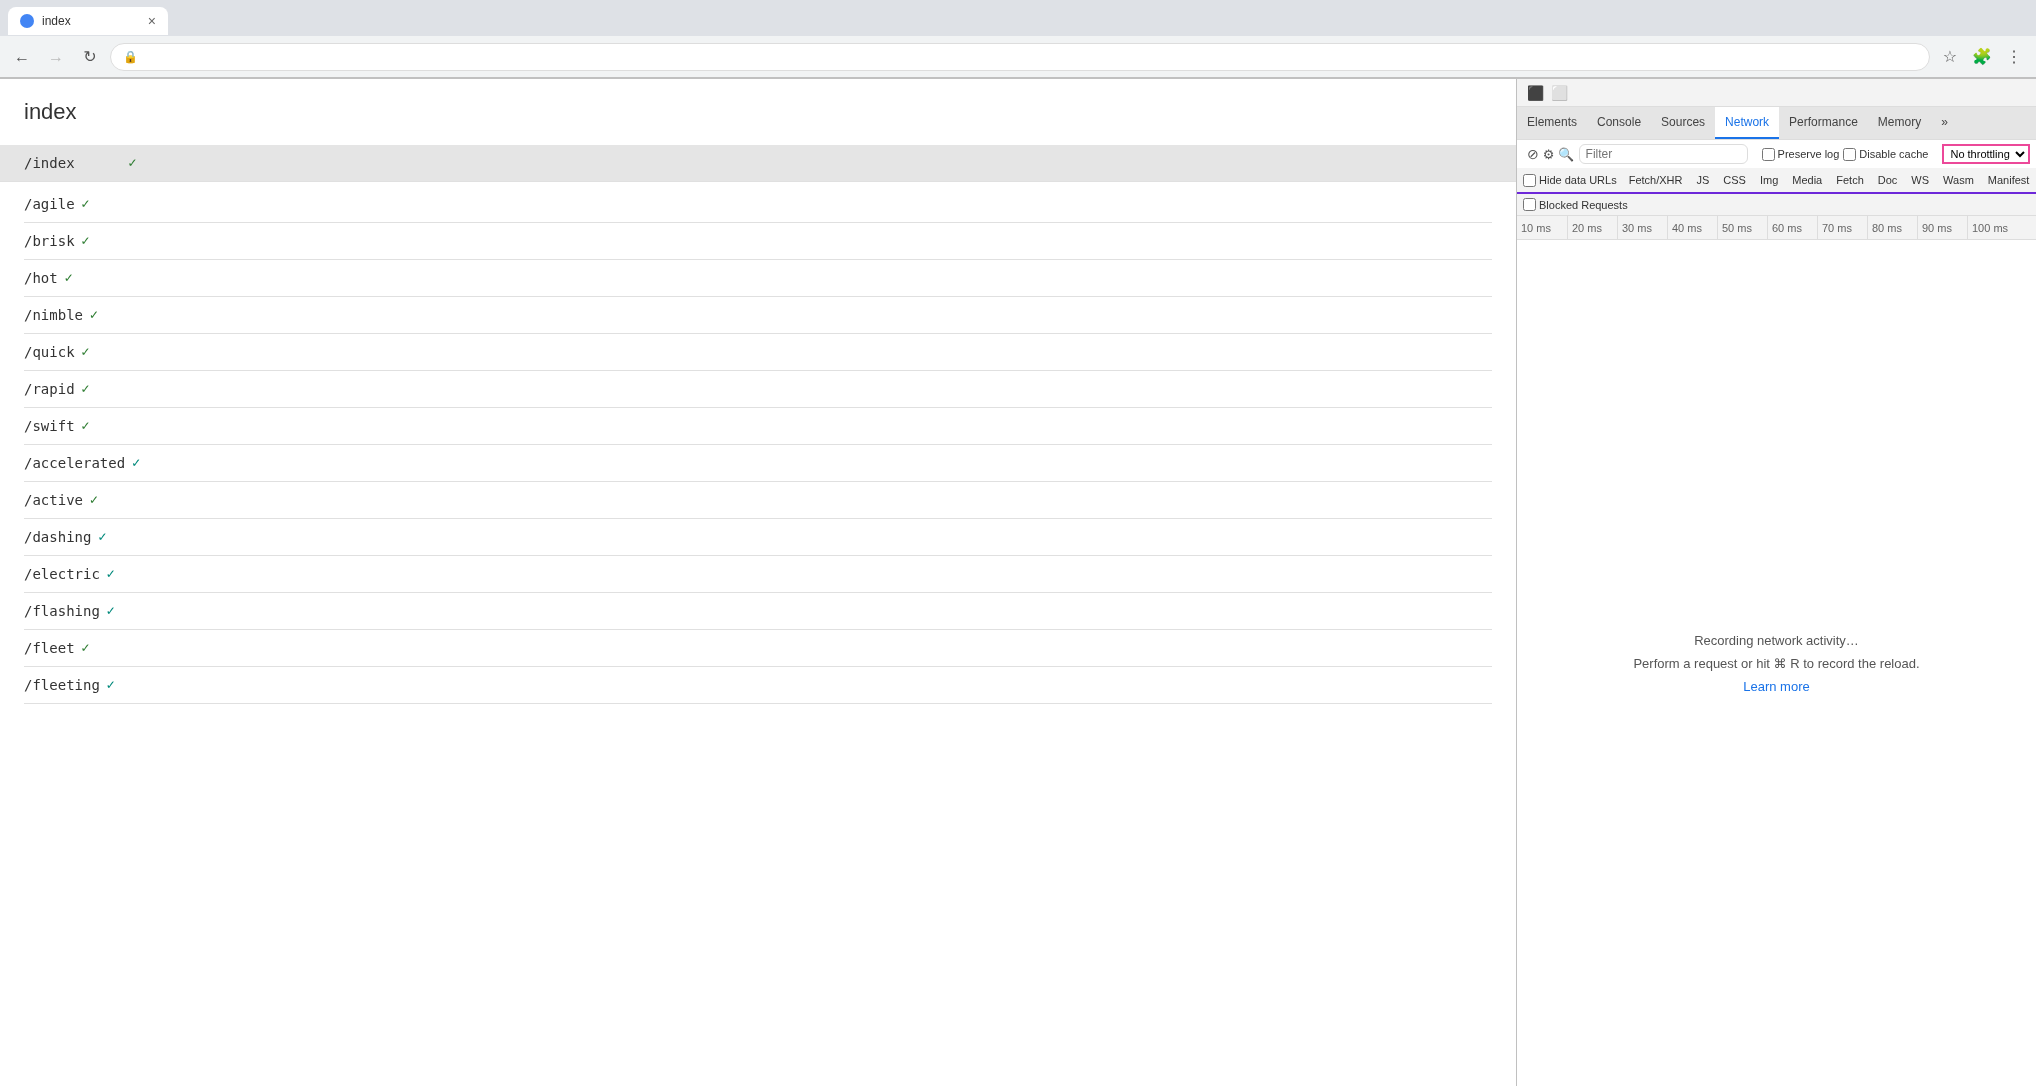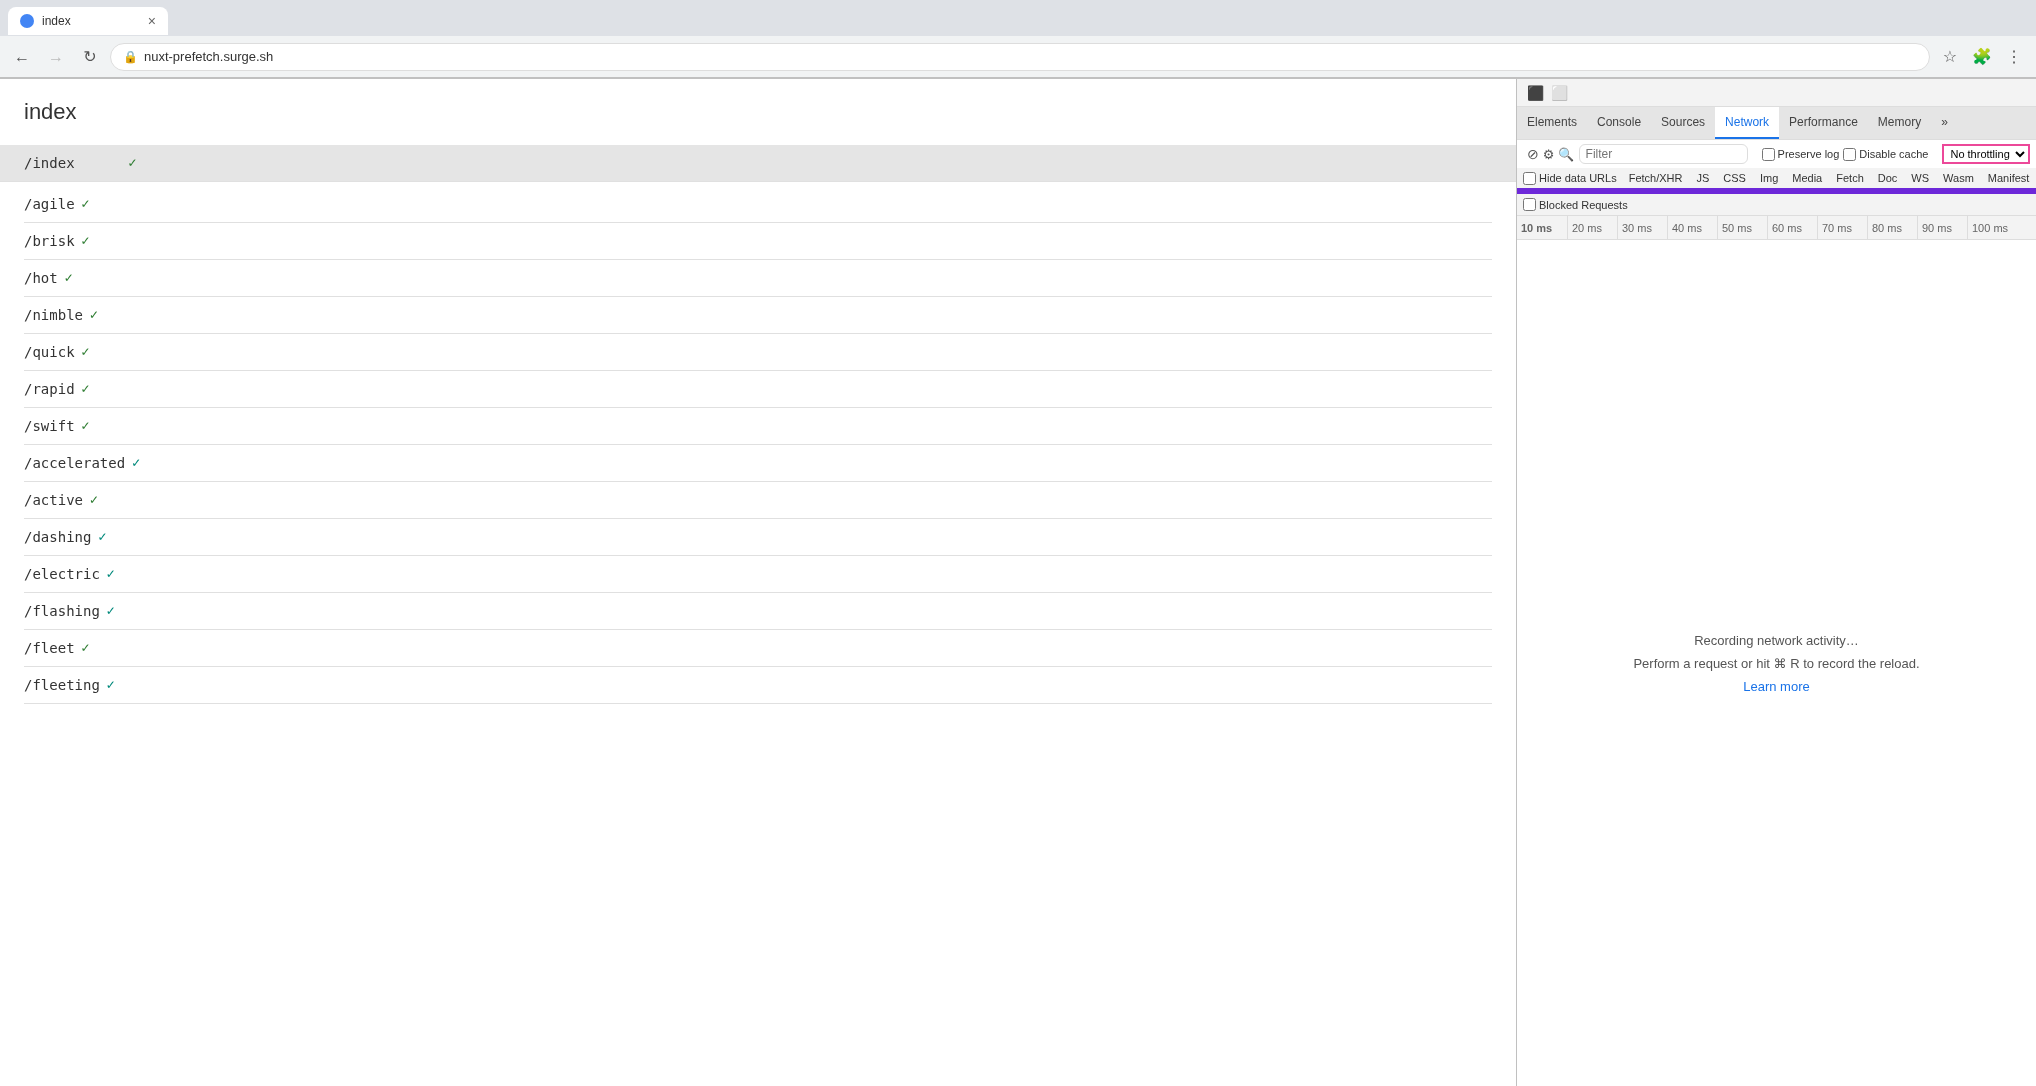--- a/index.html
+++ b/index.html
@@ -46,30 +46,30 @@
     .clear-btn { width: 20px; height: 20px; border: none; background: transparent; cursor: pointer; font-size: 14px; color: #555; display: flex; align-items: center; justify-content: center; }
     .filter-icon-btn { width: 20px; height: 20px; border: none; background: transparent; cursor: pointer; font-size: 13px; color: #555; display: flex; align-items: center; justify-content: center; }
     .search-icon-btn { width: 20px; height: 20px; border: none; background: transparent; cursor: pointer; font-size: 13px; color: #555; display: flex; align-items: center; justify-content: center; }
     .filter-input { flex: 1; height: 20px; border: 1px solid #ddd; border-radius: 6px; padding: 0 6px; font-size: 12px; }
     .checkbox-label { display: flex; align-items: center; gap: 3px; font-size: 11px; color: #333; white-space: nowrap; cursor: pointer; }
     .checkbox-label input { margin: 0; }
     .dropdown-select { height: 20px; border: 2px solid #ec4899; font-size: 11px; padding: 0 2px; background: #fff; }
     .divider-v { width: 1px; height: 16px; background: #ccc; margin: 0 3px; }
 
     
-    .network-filter-row { display: flex; align-items: center; padding: 2px 6px; gap: 6px; height: 26px; font-size: 11px; background: #f3f3f3; border-bottom: 6px solid #6d28d9; flex-wrap: nowrap; overflow-x: auto; }
+    .network-filter-row { display: flex; align-items: center; padding: 2px 6px; gap: 6px; height: 26px; font-size: 11px; background: #f3f3f3; border-bottom: 2px solid #6d28d9; flex-wrap: nowrap; overflow-x: auto; }
     .filter-type-btn { padding: 2px 6px; font-size: 11px; color: #333; cursor: pointer; border-radius: 2px; white-space: nowrap; background: transparent; border: none; }
 
     
     .blocked-row { display: flex; align-items: center; padding: 2px 6px; height: 22px; font-size: 11px; background: #f3f3f3; border-bottom: 1px solid #ddd; gap: 4px; }
 
     
     .timeline-header { display: flex; height: 24px; border-bottom: 1px solid #ddd; background: #f3f3f3; font-size: 11px; color: #666; }
     .timeline-tick { padding: 0 0 0 4px; width: 50px; border-left: 1px solid #ddd; display: flex; align-items: center; }
-    .timeline-tick:first-child { border-left: none; font-weight: bold; }
+    .timeline-tick:first-child { border-left: none; }
 
     
     .network-empty { flex: 1; display: flex; flex-direction: column; align-items: center; justify-content: center; color: #555; font-size: 13px; text-align: center; gap: 8px; }
     .learn-more-link { color: #1a73e8; text-decoration: none; font-size: 13px; }
   </style>
 </head>
 <body>
 
 <div class="browser-chrome">
   <div class="tab-bar">
@@ -78,21 +78,20 @@
       <span>index</span>
       <span class="tab-close">×</span>
     </div>
   </div>
   <div class="nav-bar">
     <button class="nav-btn">←</button>
     <button class="nav-btn disabled">→</button>
     <button class="nav-btn">↻</button>
     <div class="address-bar">
       <span class="lock-icon">🔒</span>
-      <span class="address-text">nuxt-prefetch.surge.sh</span>
     </div>
     <div class="toolbar-actions">
       <button class="nav-btn">☆</button>
       <button class="nav-btn">🧩</button>
       <button class="nav-btn">⋮</button>
     </div>
   </div>
 </div>
 
 <div class="main-area">

